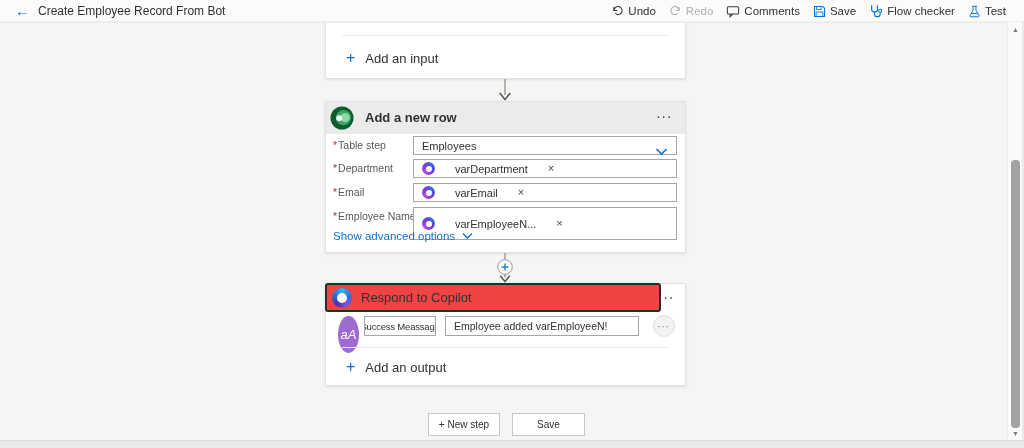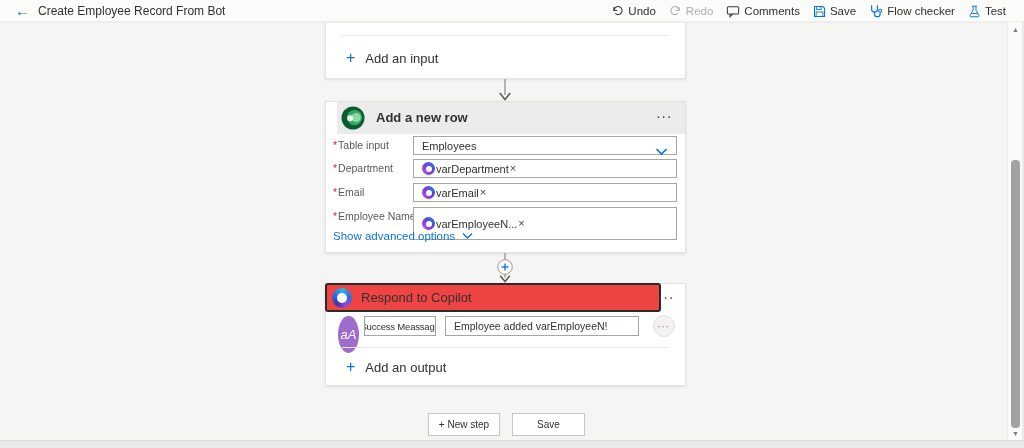--- a/index.html
+++ b/index.html
@@ -31,34 +31,34 @@
   .card-divider { position:absolute; left:16px; right:16px; border-top:1px solid #e6e6e6; }
   .add-link-row { position:absolute; left:20px; display:flex; align-items:center; gap:10px; height:26px; cursor:pointer; }
   .plus-glyph { color:#0b72d7; font-size:16px; font-weight:400; line-height:1; }
   .add-link-label { font-size:13px; color:#323130; }
 
   
   .connector { position:absolute; z-index:1; }
 
   
   .card-addrow { top:78px; height:152px; }
-  .card-header { position:absolute; top:0; left:11px; right:0; height:32px; background:#ebebeb;
+  .card-header { position:absolute; top:0; left:0; right:0; height:32px; background:#ebebeb;
                  display:flex; align-items:center; }
   .action-icon { position:absolute; left:3px; top:3px; width:26px; height:26px; }
   .card-title { position:absolute; left:39px; font-size:13px; font-weight:600; color:#323130; line-height:32px; }
   .menu-dots { position:absolute; right:12px; top:0; line-height:32px; font-size:10px; font-weight:700;
                letter-spacing:2px; color:#4f4d4b; cursor:pointer; }
   .field-label { position:absolute; left:7px; width:80px; font-size:10.5px; color:#5c5a58; line-height:19px;
                  white-space:nowrap; }
   .req { color:#bc2f32; margin-right:1px; }
   .field-box { position:absolute; left:87px; width:264px; height:19px; background:#fff;
                border:1px solid #a8a6a4; display:flex; align-items:center; }
   .field-box .value-text { font-size:11px; margin-left:8px; color:#323130; }
   .dd-chevron { position:absolute; right:8px; top:5px; }
-  .token { display:flex; align-items:center; gap:1px; margin-left:8px; }
+  .token { display:flex; align-items:center; gap:20px; margin-left:8px; }
   .var-icon { width:13px; height:13px; border-radius:50%; position:relative;
               background:conic-gradient(from 40deg,#2f6fe0,#6a3bd8,#b44de0,#7b3bd8,#2f6fe0); }
   .var-icon::after { content:""; position:absolute; inset:3.5px; background:#fff; border-radius:50%; }
   .token-text { font-size:11px; color:#323130; }
   .token-x { font-size:11px; color:#424242; cursor:pointer; line-height:1; }
   .advanced-link { position:absolute; left:7px; top:128px; display:flex; align-items:center; gap:7px;
                    color:#0b72d7; font-size:11.5px; cursor:pointer; }
 
   
   .card-respond { top:260px; height:103px; }
@@ -194,21 +194,21 @@
           <circle cx="13" cy="13" r="11.5" fill="#0b5d30"></circle>
           <circle cx="14.5" cy="12.6" r="7.6" fill="#38a862"></circle>
           <circle cx="16.2" cy="12.6" r="4.6" fill="#8ed8a8"></circle>
           <circle cx="10.2" cy="13.2" r="3" fill="#eef9f2"></circle>
         </svg>
       </span>
       <span class="card-title">Add a new row</span>
       <span class="menu-dots">···</span>
     </div>
 
-    <div class="field-label" style="top:34px"><span class="req">*</span><span>Table input</span></div>
+    <div class="field-label" style="top:34px"><span class="req">*</span><span>Table step</span></div>
     <div class="field-box" style="top:34px">
       <span class="value-text">Employees</span>
       <span class="dd-chevron"><svg width="13" height="9" viewBox="0 0 13 9">
             <path d="M1.5 2 L6.5 7 L11.5 2" fill="none" stroke="#0b72d7" stroke-width="1.6"></path>
           </svg></span>
     </div>
 
     <div class="field-label" style="top:57px"><span class="req">*</span><span>Department</span></div>
     <div class="field-box" style="top:57px">
       <span class="token">

